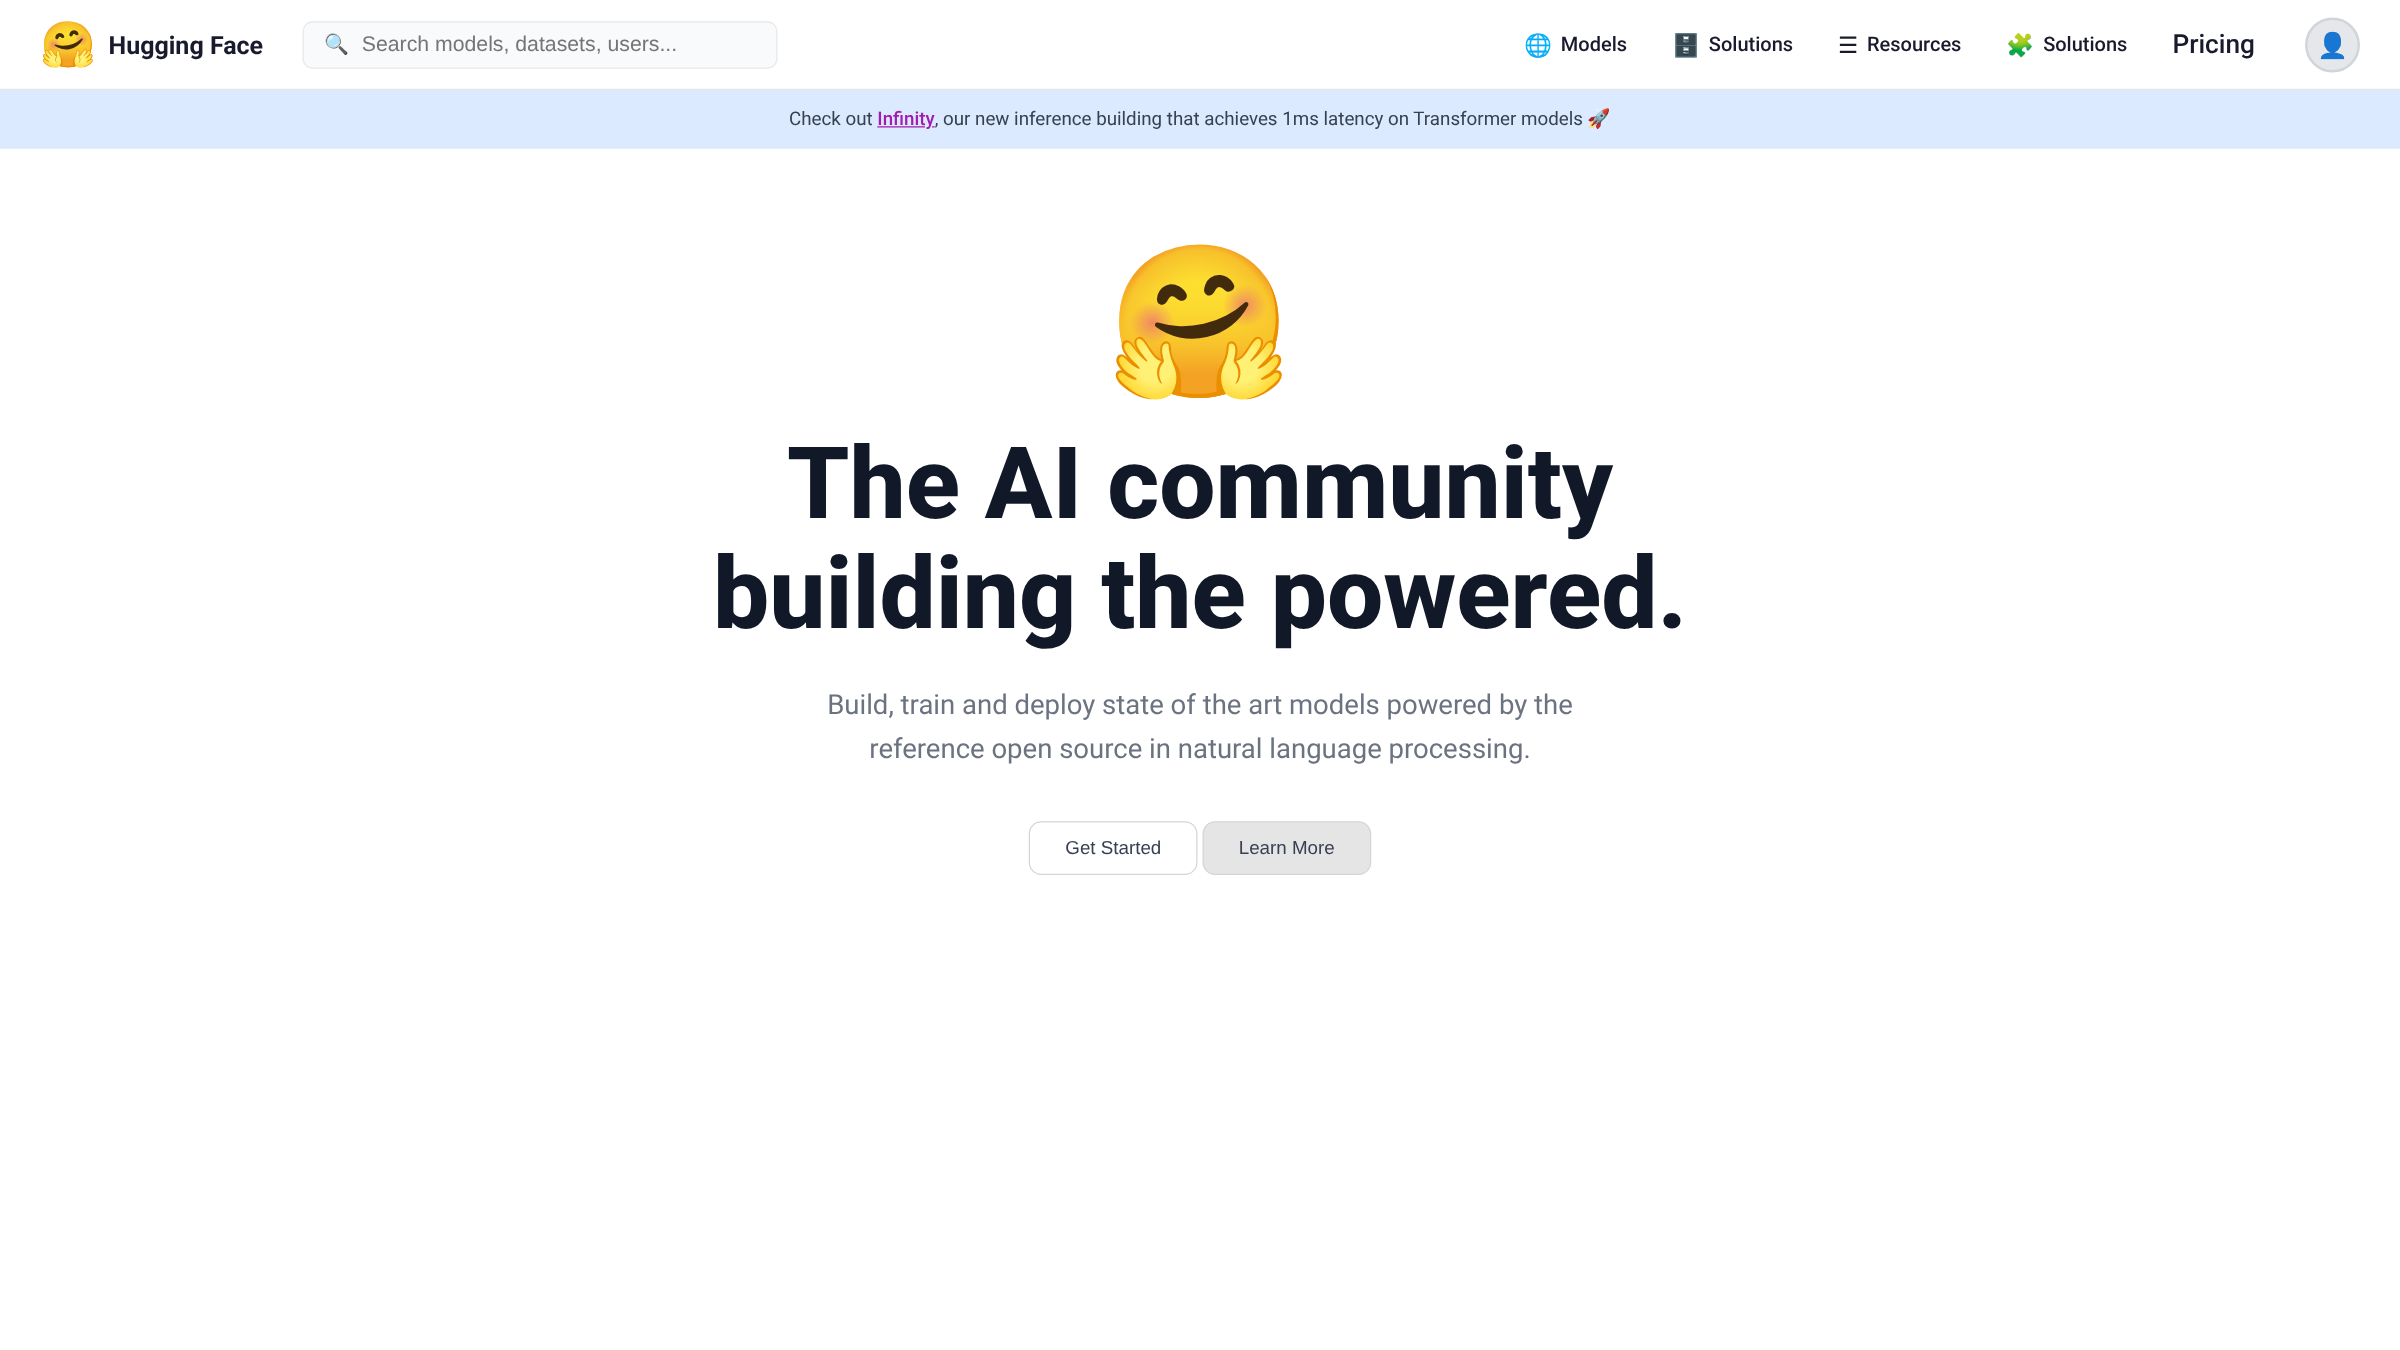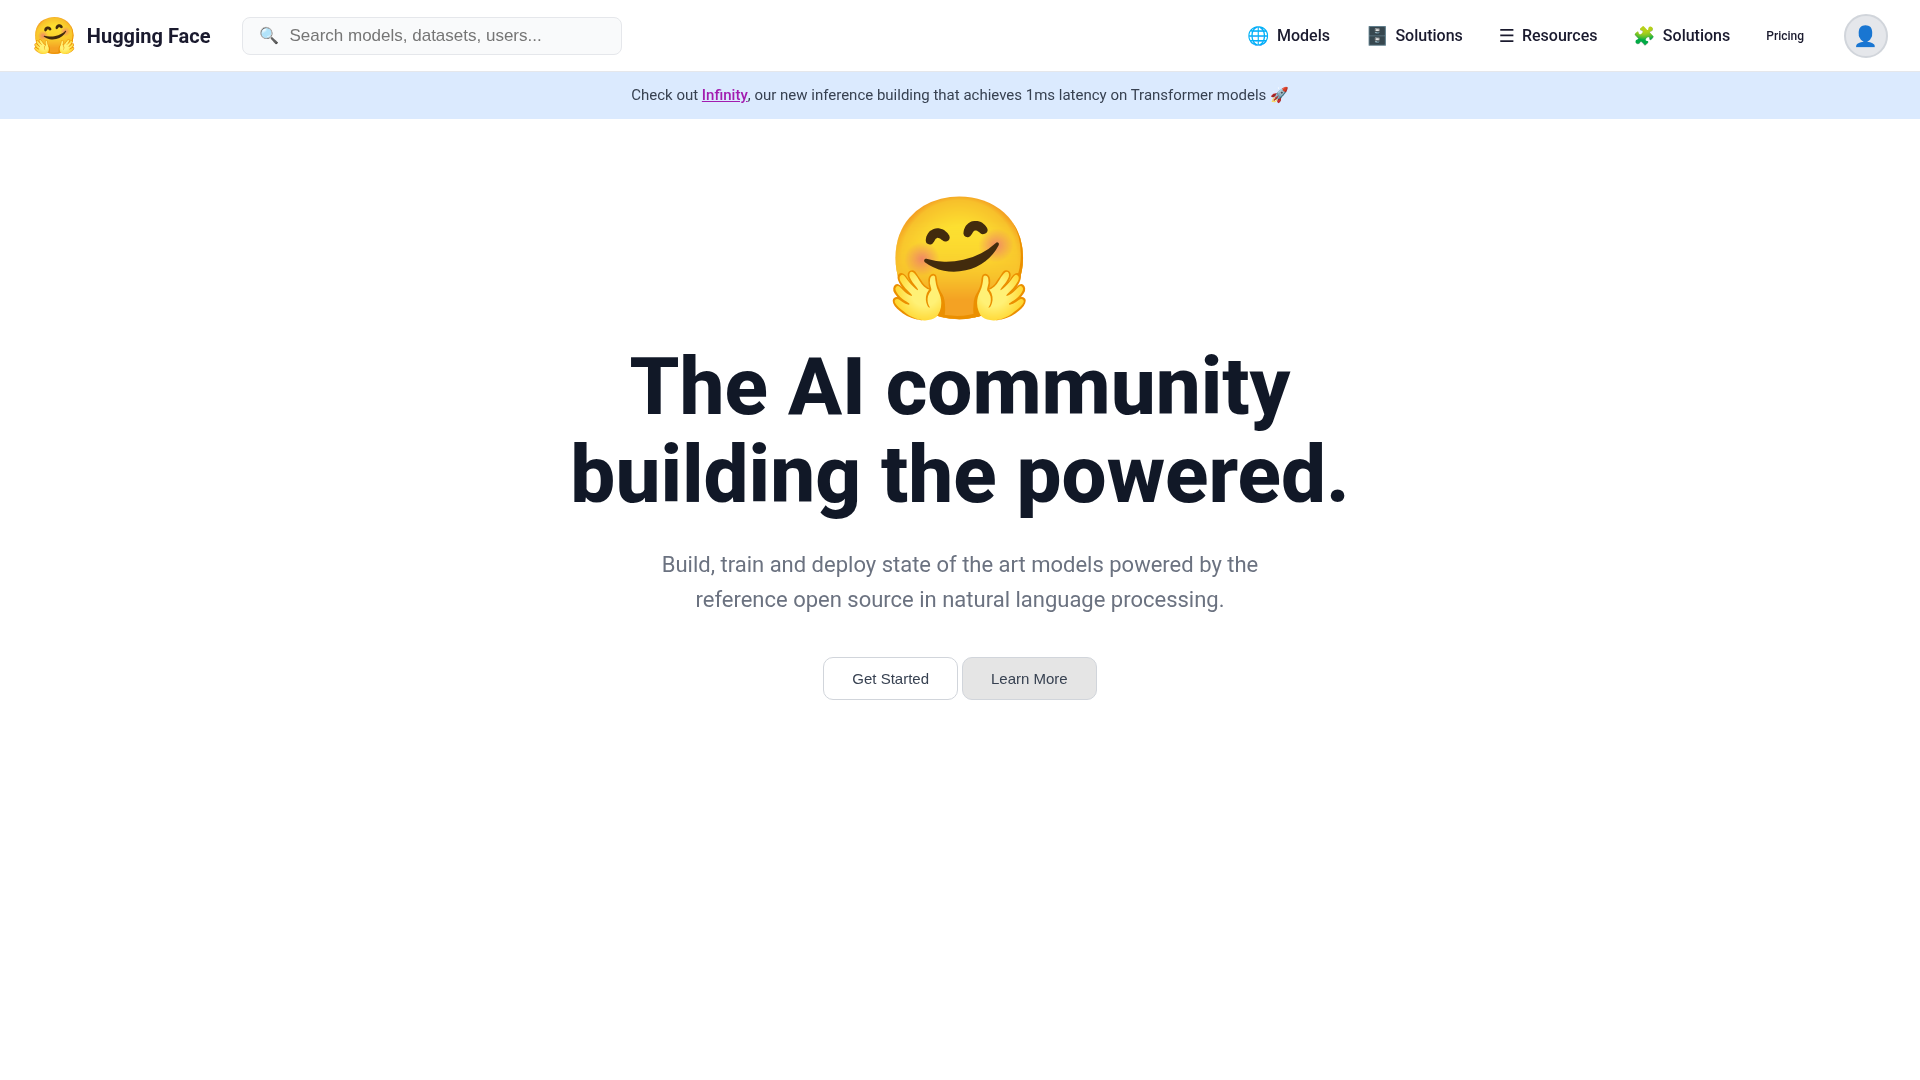--- a/index.html
+++ b/index.html
@@ -95,21 +95,21 @@
       cursor: pointer;
       white-space: nowrap;
       font-weight: 500;
     }
 
     .nav-link-icon {
       font-size: 18px;
     }
 
     .nav-pricing {
-      font-size: 12px;
+      font-size: 21px;
       font-weight: 500;
       color: #1a1a2e;
       cursor: pointer;
       padding: 8px 16px;
       border-radius: 8px;
     }
 
     .nav-avatar {
       width: 44px;
       height: 44px;

